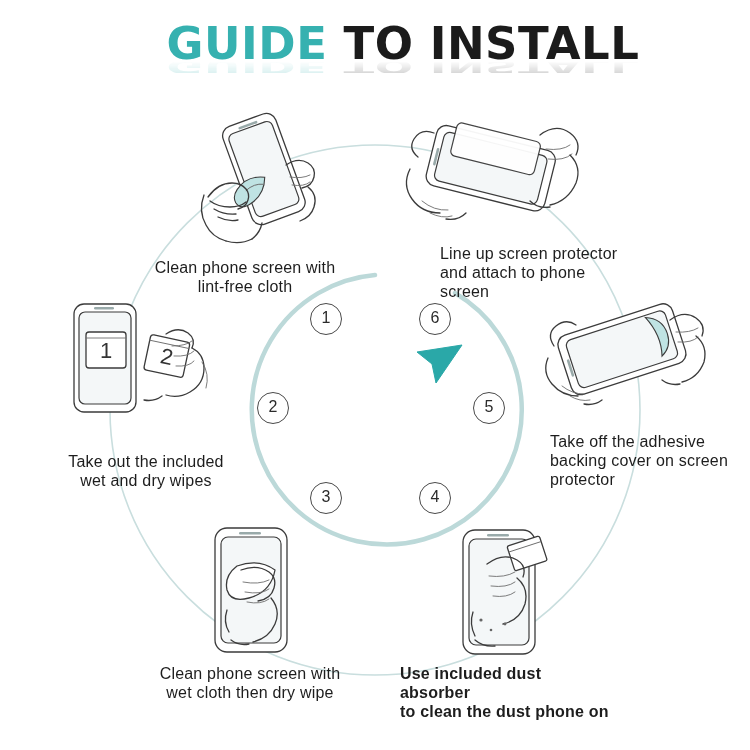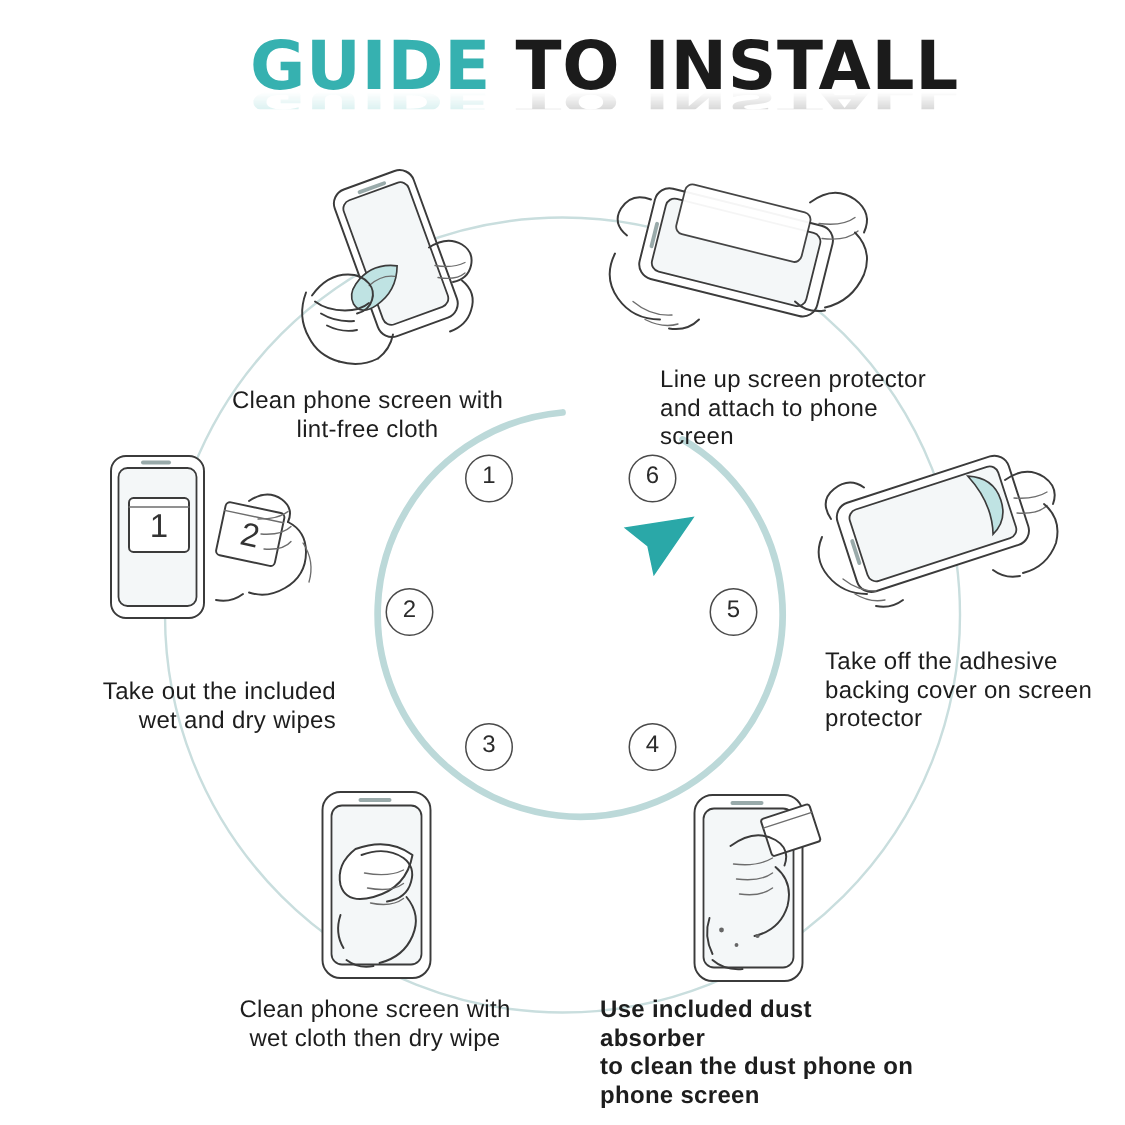--- a/index.html
+++ b/index.html
@@ -90,21 +90,21 @@
   
   .caption {
     position: absolute;
     font-family: "Liberation Sans", sans-serif;
     font-size: 16px;
     line-height: 19px;
     color: #1d1d1d;
     letter-spacing: 0.2px;
   }
   #cap-1 { left: 150px; top: 258px; width: 190px; text-align: center; }
-  #cap-2 { left: 44px;  top: 452px; width: 180px; text-align: right; }
+  #cap-2 { left: 56px;  top: 452px; width: 180px; text-align: center; }
   #cap-3 { left: 150px; top: 664px; width: 200px; text-align: center; }
   #cap-4 { left: 400px; top: 664px; width: 215px; text-align: left; font-weight: bold; }
   #cap-5 { left: 538px; top: 432px; width: 185px; text-align: left; margin-left: 12px; }
   #cap-6 { left: 440px; top: 244px; width: 185px; text-align: left; }
 
   
   .illus {
     position: absolute;
   }
   .illus svg { display: block; }
@@ -257,21 +257,20 @@
       <path d="M50 116 q-6 -12 -2 -24" class="ln"></path>
 
       <circle cx="56" cy="100" r="1.6" fill="#666" stroke="none"></circle>
       <circle cx="66" cy="110" r="1.3" fill="#666" stroke="none"></circle>
       <circle cx="80" cy="104" r="1.4" fill="#666" stroke="none"></circle>
     </svg>
   </div>
   <div class="caption" id="cap-4">
     <div>Use included dust absorber</div>
     <div>to clean the dust phone on</div>
-    <div>phone screen</div>
   </div>
 
   <div class="illus" style="left:540px; top:280px;">
     <svg width="175" height="150" viewBox="0 0 175 150">
 
       <g transform="rotate(-18 88 62)">
         <rect x="20" y="36" width="120" height="62" rx="10" class="fill-w"></rect>
         <rect x="28" y="42" width="104" height="50" rx="6" class="fill-scr"></rect>
         <rect x="24" y="60" width="2.6" height="18" rx="1.3" fill="#9aa" stroke="none"></rect>
 

